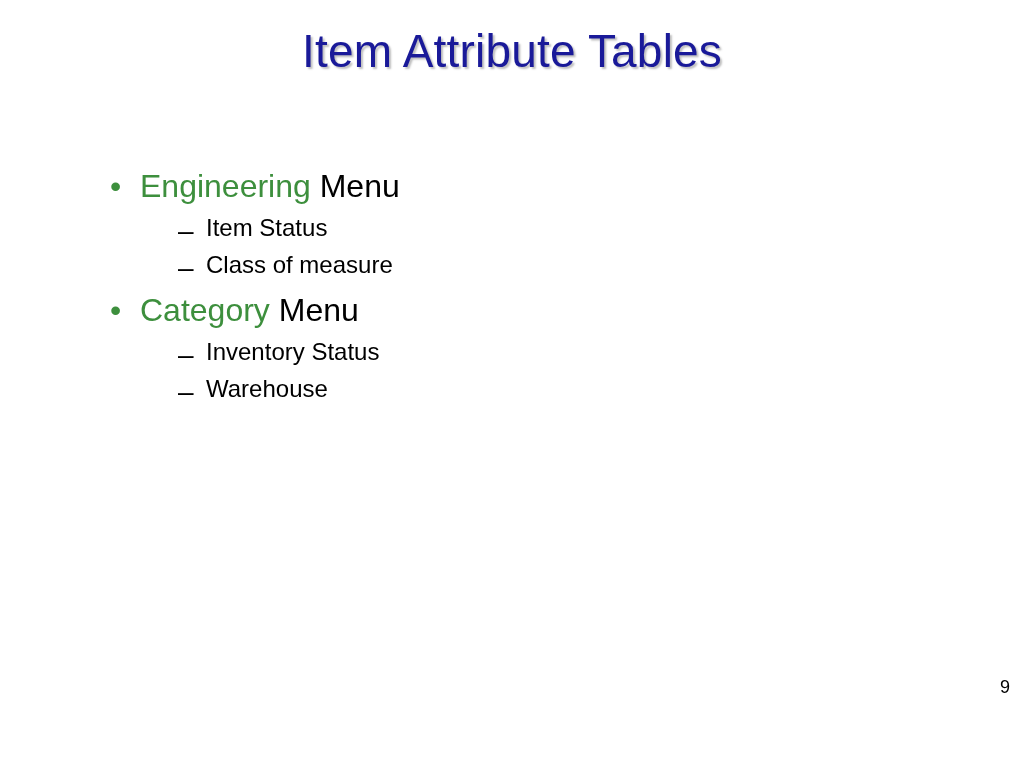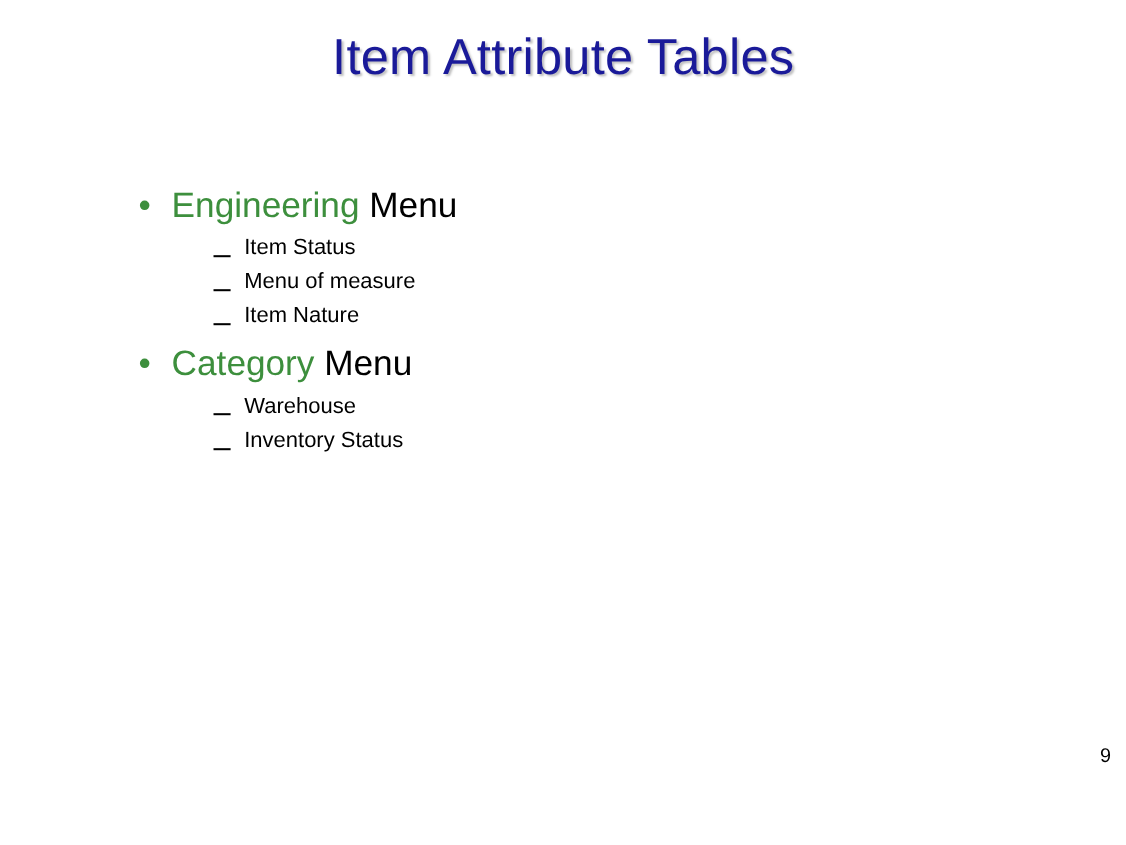--- a/index.html
+++ b/index.html
@@ -27,21 +27,21 @@
     font-family: Verdana, Geneva, sans-serif;
     font-size: 46px;
     font-weight: 400;
     color: #1a1a99;
     text-shadow: 2px 2px 2px rgba(0,0,0,0.25);
     letter-spacing: 0.2px;
   }
   .content {
     position: absolute;
     top: 165px;
-    left: 118px;
+    left: 102px;
     width: 800px;
   }
   ul.level1 {
     list-style: none;
     margin: 0;
     padding: 0;
   }
   ul.level1 > li {
     position: relative;
     padding-left: 38px;
@@ -67,21 +67,21 @@
   }
   ul.level2 {
     list-style: none;
     margin: 4px 0 8px 0;
     padding: 0 0 0 38px;
   }
   ul.level2 > li {
     position: relative;
     padding-left: 28px;
     margin: 0 0 4px 0;
-    font-size: 20px;
+    font-size: 24px;
     line-height: 1.35;
     color: #000000;
   }
   ul.level2 > li::before {
     content: "–";
     position: absolute;
     left: 0;
     top: 0;
     color: #000000;
     font-size: 28px;
@@ -104,31 +104,30 @@
   <div class="title">Item Attribute Tables</div>
 
   <div class="content">
     <ul class="level1">
 
       <li>
         <span class="menu-name">Engineering</span>
         <span class="menu-word">Menu</span>
         <ul class="level2">
           <li>Item Status</li>
-          <li>Menu of measure</li>
-          <li>Item Nature</li>
+          <li>Class of measure</li>
         </ul>
       </li>
 
       <li>
         <span class="menu-name">Category</span>
         <span class="menu-word">Menu</span>
         <ul class="level2">
+          <li>Inventory Status</li>
           <li>Warehouse</li>
-          <li>Inventory Status</li>
         </ul>
       </li>
 
     </ul>
   </div>
 
   <div class="page-number">9</div>
 
 </div>
 

